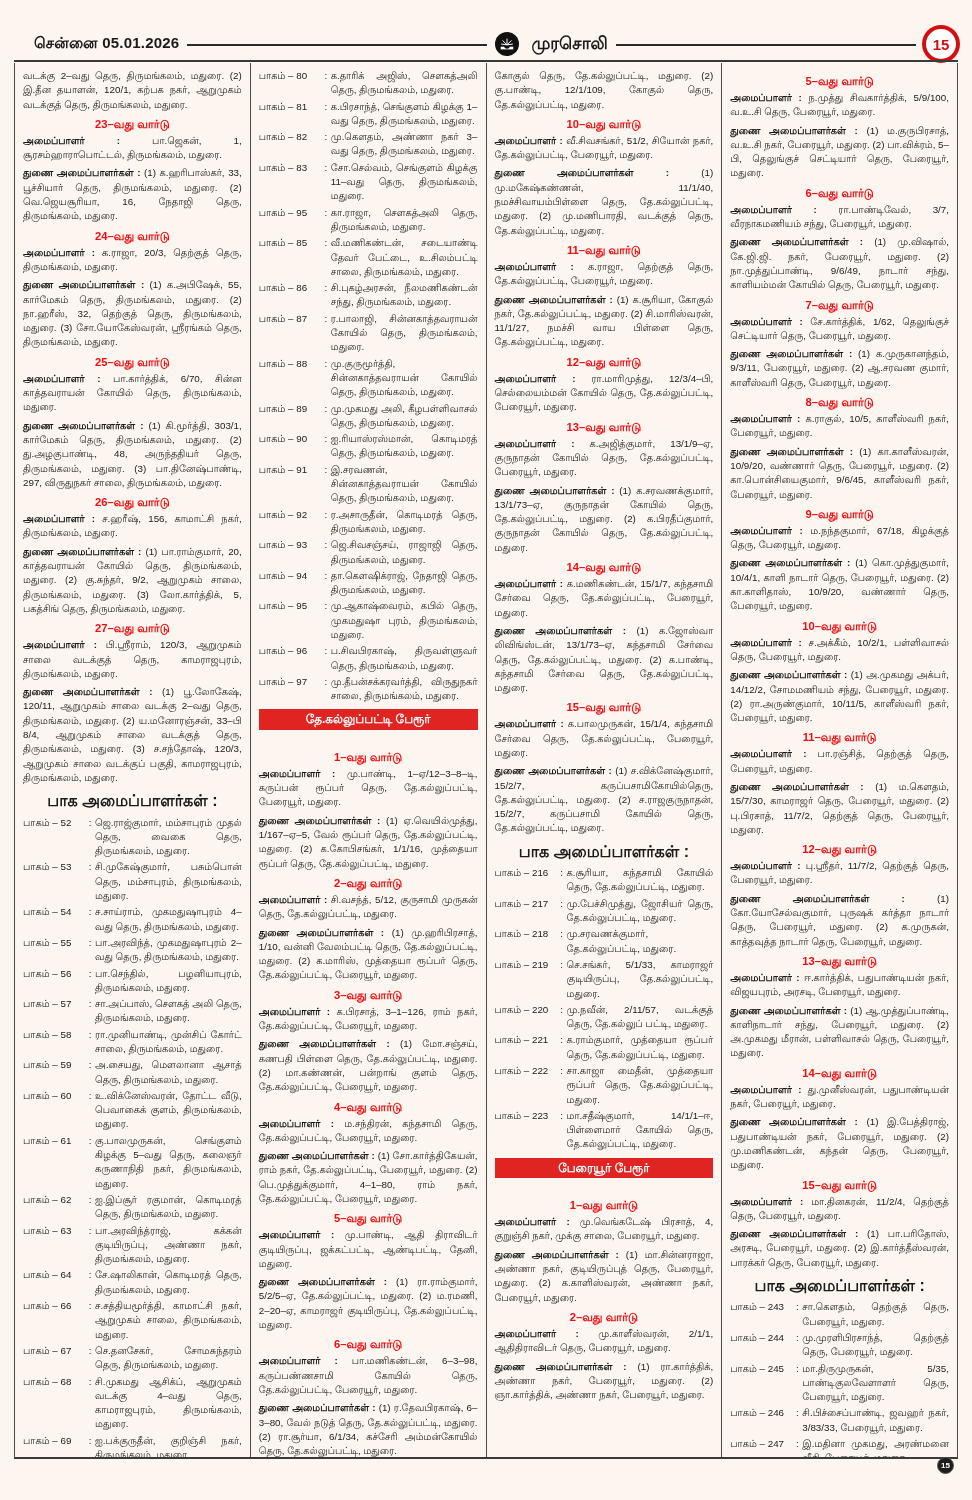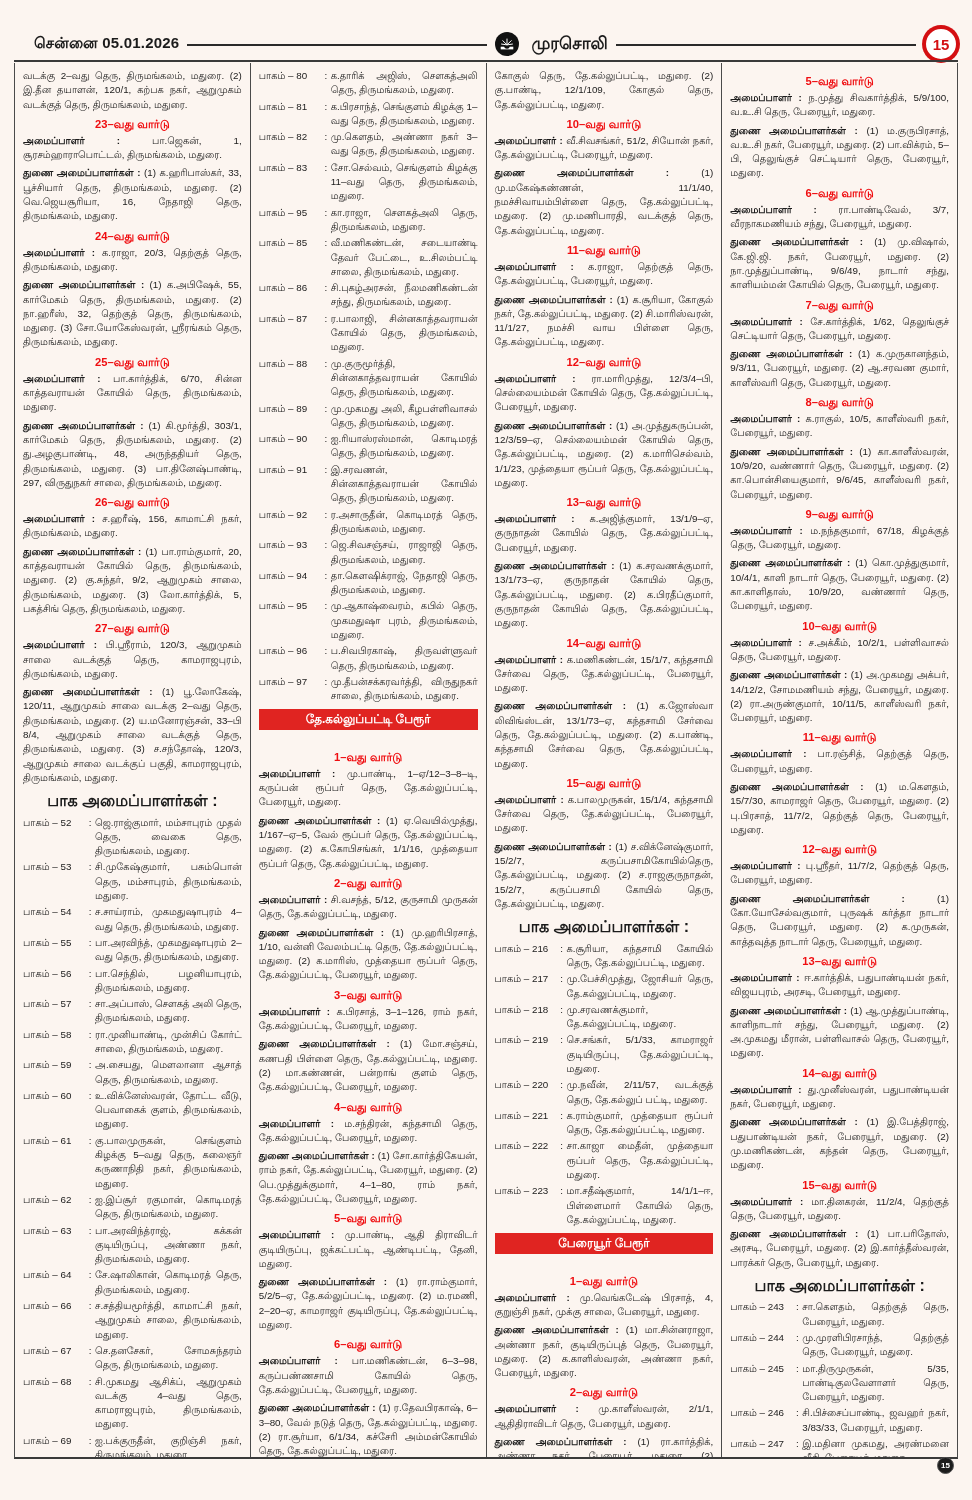--- a/index.html
+++ b/index.html
@@ -307,21 +307,20 @@
     <div class="col">
       <div class="para">கோகுல் தெரு, தே.கல்லுப்பட்டி, மதுரை. (2) கு.பாண்டி, 12/1/109, கோகுல் தெரு, தே.கல்லுப்பட்டி, மதுரை.</div>
       <div class="ward-hd">10–வது வார்டு</div>
       <div class="para"><b>அமைப்பாளர் : </b><span>வீ.சிவசங்கர், 51/2, சியோன் நகர், தே.கல்லுப்பட்டி, பேரையூர், மதுரை.</span></div>
       <div class="para"><b>துணை அமைப்பாளர்கள் : </b><span>(1) மு.மகேஷ்கண்ணன், 11/1/40, நமச்சிவாயம்பிள்ளை தெரு, தே.கல்லுப்பட்டி, மதுரை. (2) மு.மணிபாரதி, வடக்குத் தெரு, தே.கல்லுப்பட்டி, மதுரை.</span></div>
       <div class="ward-hd">11–வது வார்டு</div>
       <div class="para"><b>அமைப்பாளர் : </b><span>க.ராஜா, தெற்குத் தெரு, தே.கல்லுப்பட்டி, பேரையூர், மதுரை.</span></div>
       <div class="para"><b>துணை அமைப்பாளர்கள் : </b><span>(1) க.சூரியா, கோகுல் நகர், தே.கல்லுப்பட்டி, மதுரை. (2) சி.மாரிஸ்வரன், 11/1/27, நமச்சி வாய பிள்ளை தெரு, தே.கல்லுப்பட்டி, மதுரை.</span></div>
       <div class="ward-hd">12–வது வார்டு</div>
       <div class="para"><b>அமைப்பாளர் : </b><span>ரா.மாரிமுத்து, 12/3/4–பி, செல்லையம்மன் கோயில் தெரு, தே.கல்லுப்பட்டி, பேரையூர், மதுரை.</span></div>
-      <div class="para"><b>துணை அமைப்பாளர்கள் : </b><span>(1) அ.முத்துகருப்பன், 12/3/59–ஏ, செல்லையம்மன் கோயில் தெரு, தே.கல்லுப்பட்டி, மதுரை. (2) க.மாரிசெல்வம், 1/1/23, முத்தையா ரூப்பர் தெரு, தே.கல்லுப்பட்டி, மதுரை.</span></div>
       <div class="ward-hd">13–வது வார்டு</div>
       <div class="para"><b>அமைப்பாளர் : </b><span>க.அஜித்குமார், 13/1/9–ஏ, குருநாதன் கோயில் தெரு, தே.கல்லுப்பட்டி, பேரையூர், மதுரை.</span></div>
       <div class="para"><b>துணை அமைப்பாளர்கள் : </b><span>(1) க.சரவணக்குமார், 13/1/73–ஏ, குருநாதன் கோயில் தெரு, தே.கல்லுப்பட்டி, மதுரை. (2) க.பிரதீப்குமார், குருநாதன் கோயில் தெரு, தே.கல்லுப்பட்டி, மதுரை.</span></div>
       <div class="ward-hd">14–வது வார்டு</div>
       <div class="para"><b>அமைப்பாளர் : </b><span>க.மணிகண்டன், 15/1/7, கந்தசாமி சேர்வை தெரு, தே.கல்லுப்பட்டி, பேரையூர், மதுரை.</span></div>
       <div class="para"><b>துணை அமைப்பாளர்கள் : </b><span>(1) க.ஜோஸ்வா லிவிங்ஸ்டன், 13/1/73–ஏ, கந்தசாமி சேர்வை தெரு, தே.கல்லுப்பட்டி, மதுரை. (2) க.பாண்டி, கந்தசாமி சேர்வை தெரு, தே.கல்லுப்பட்டி, மதுரை.</span></div>
       <div class="ward-hd">15–வது வார்டு</div>
       <div class="para"><b>அமைப்பாளர் : </b><span>க.பாலமுருகன், 15/1/4, கந்தசாமி சேர்வை தெரு, தே.கல்லுப்பட்டி, பேரையூர், மதுரை.</span></div>
       <div class="para"><b>துணை அமைப்பாளர்கள் : </b><span>(1) ச.விக்னேஷ்குமார், 15/2/7, கருப்பசாமிகோயில்தெரு, தே.கல்லுப்பட்டி, மதுரை. (2) ச.ராஜகுருநாதன், 15/2/7, கருப்பசாமி கோயில் தெரு, தே.கல்லுப்பட்டி, மதுரை.</span></div>
       <div class="part-hdr">பாக அமைப்பாளர்கள் :</div>

